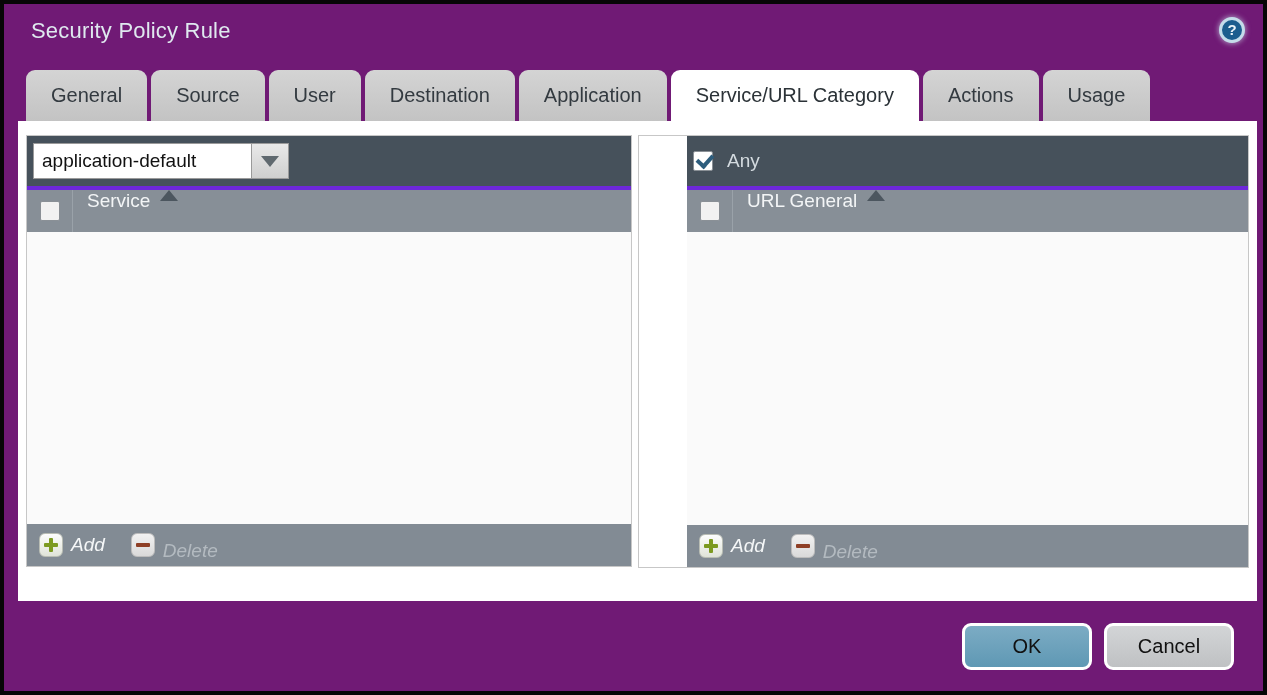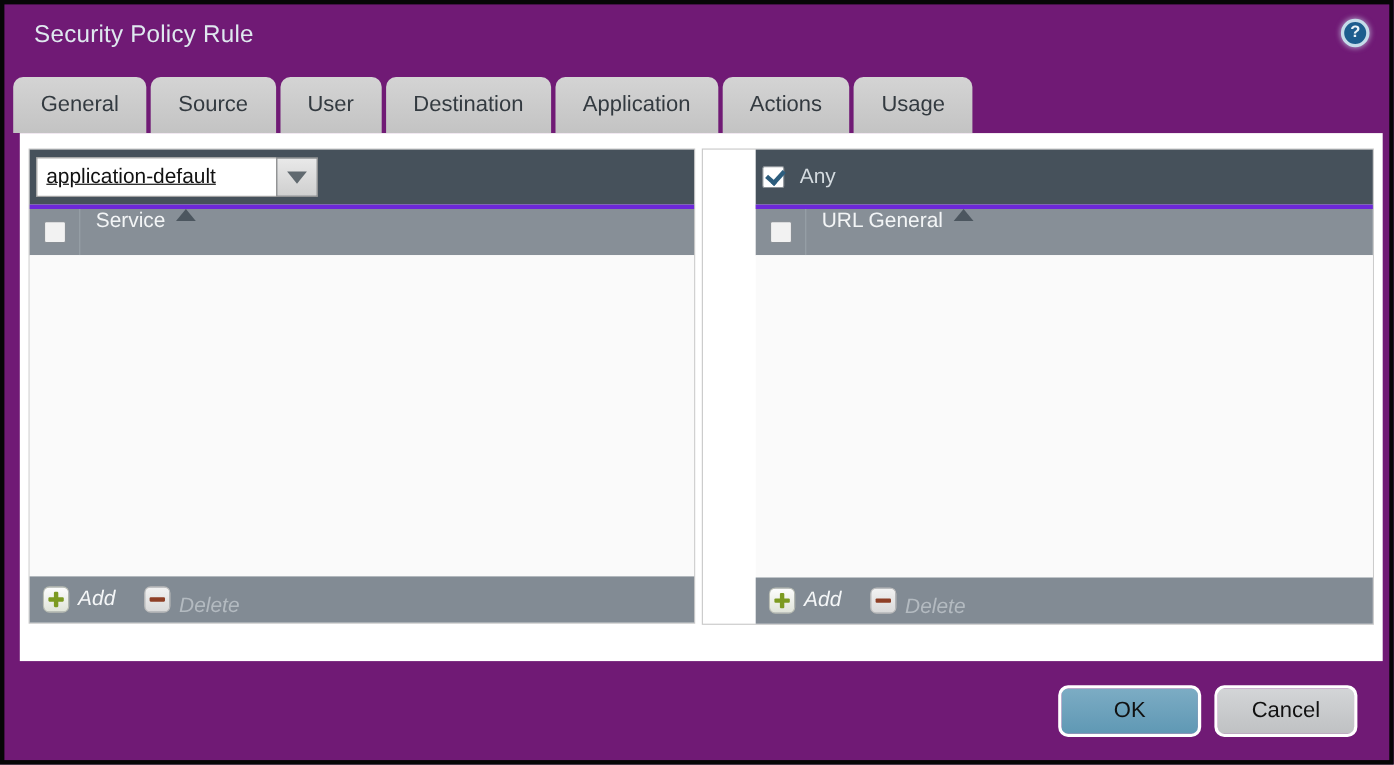--- a/index.html
+++ b/index.html
@@ -38,21 +38,21 @@
     font-size: 15px;
     font-weight: bold;
     text-align: center;
     line-height: 20px;
     cursor: pointer;
   }
 
   
   .tabs {
     position: absolute;
-    left: 8px;
+    left: 22px;
     top: 66px;
     display: flex;
     gap: 4px;
     height: 51px;
     z-index: 2;
   }
   .tab {
     height: 51px;
     padding: 0 25px;
     background: linear-gradient(#d4d4d4, #c3c3c3);
@@ -93,21 +93,21 @@
   .panel-topbar {
     height: 50px;
     background: #46515b;
     display: flex;
     align-items: center;
     padding: 0 6px;
     flex: 0 0 auto;
   }
 
   
-  .combo { display: flex; height: 36px; text-decoration: underline; }
+  .combo { display: flex; height: 36px; }
   .combo-input {
     width: 218px;
     height: 36px;
     border: 1px solid #9a9a9a;
     border-right: none;
     background: #ffffff;
     font-family: "Liberation Sans", sans-serif;
     font-size: 19px;
     color: #111;
     padding: 0 8px;
@@ -269,20 +269,21 @@
 
   <div class="title">Security Policy Rule</div>
   <div class="help-icon">?</div>
 
   <div class="tabs">
     <div class="tab">General</div>
     <div class="tab">Source</div>
     <div class="tab">User</div>
     <div class="tab">Destination</div>
     <div class="tab">Application</div>
+    <div class="tab active">Service/URL Category</div>
     <div class="tab">Actions</div>
     <div class="tab">Usage</div>
   </div>
 
   <div class="content">
 
     <div class="panel panel-left">
       <div class="panel-topbar">
         <div class="combo">
           <input class="combo-input" type="text" readonly="" value="application-default" style="">

